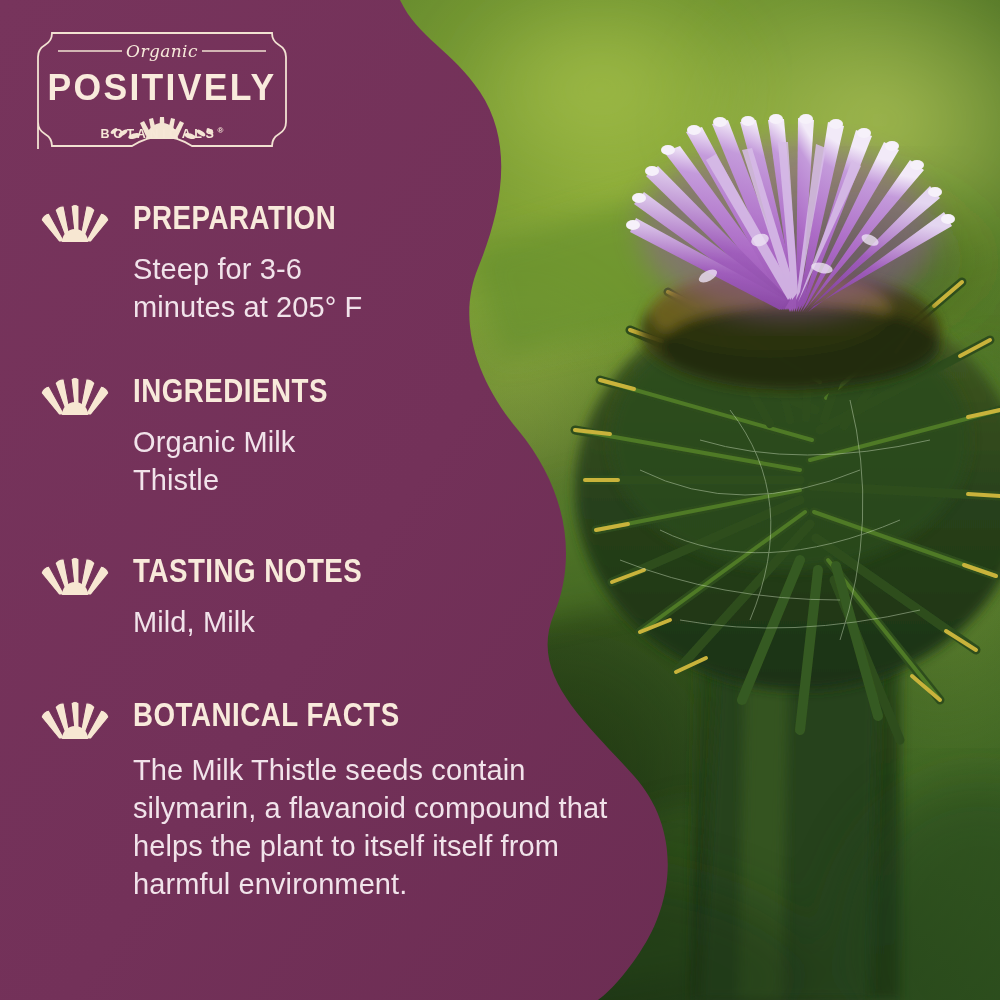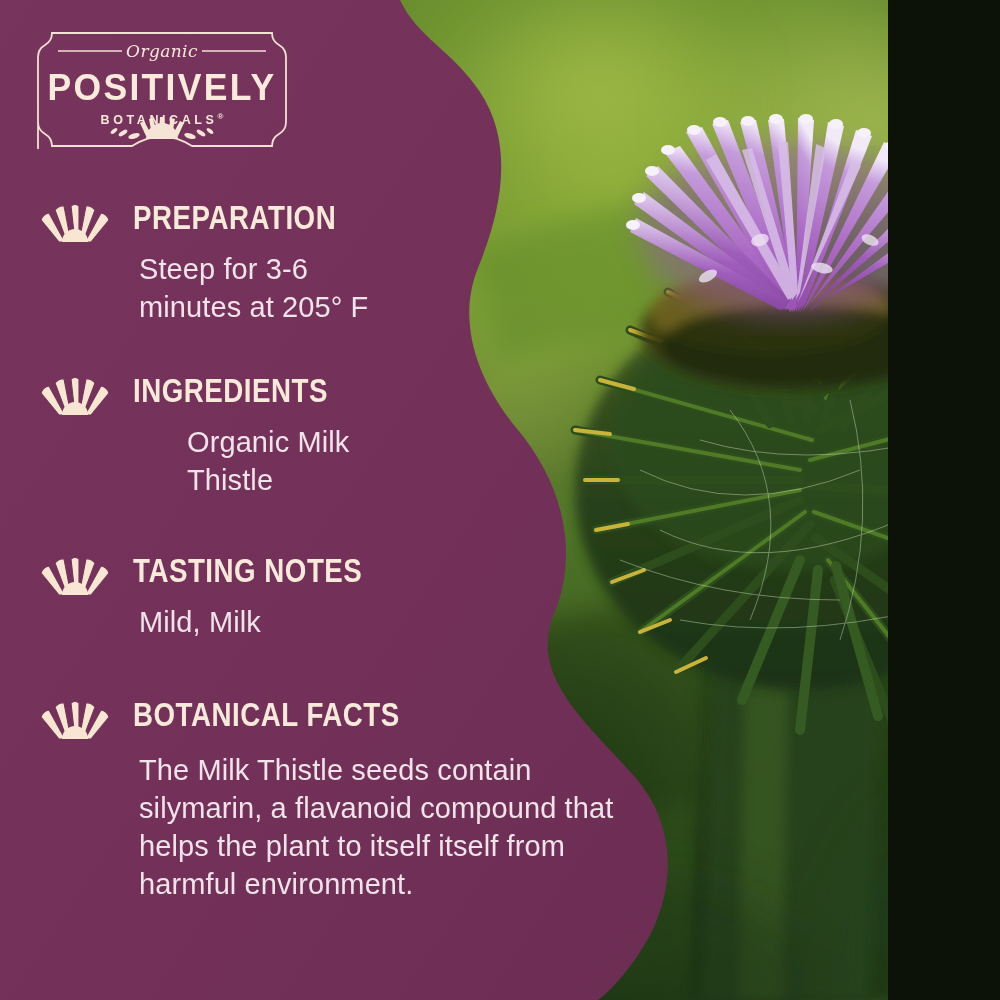--- a/index.html
+++ b/index.html
@@ -2,21 +2,21 @@
 <html><head>
 <meta charset="utf-8">
 <style>
   * { margin:0; padding:0; box-sizing:border-box; }
   html, body {
     width:1000px; height:1000px;
     font-family:"Liberation Sans", sans-serif;
     background:#0c1208; overflow:hidden;
   }
   #canvas {
-    position:relative; width:888px; height:1000px; overflow:hidden;
+    position:relative; width:1000px; height:1000px; overflow:hidden;
   }
 
   
   #photo { position:absolute; inset:0; }
   #photo svg { display:block; width:1000px; height:1000px; }
 
   
   #panel { position:absolute; inset:0; pointer-events:none; }
   #panel svg { display:block; width:1000px; height:1000px; }
 
@@ -31,39 +31,39 @@
     font-family:"DejaVu Serif", serif; font-style:italic;
     font-size:17px; color:#F7E9DA; letter-spacing:.4px;
   }
   .logo-text-main{
     position:absolute; left:0; top:40px; width:252px; text-align:center;
     font-family:"Liberation Sans", sans-serif; font-weight:bold;
     font-size:37px; color:#F9EBDC; letter-spacing:2.4px;
     transform:scaleX(.96); transform-origin:center;
   }
   .logo-text-sub{
-    position:absolute; left:0; top:85px; width:252px; text-align:center;
+    position:absolute; left:0; top:99px; width:252px; text-align:center;
     font-family:"Liberation Sans", sans-serif; font-weight:bold;
     font-size:12.5px; color:#F6E7D7; letter-spacing:3.6px;
   }
   .logo-text-sub .reg{ font-size:8px; vertical-align:super; letter-spacing:0; }
 
   
   .section { position:absolute; left:0; width:700px; }
   .sec-icon { position:absolute; left:37px; width:76px; height:42px; }
   .sec-icon svg { display:block; width:76px; height:42px; }
   .sec-head {
     position:absolute; left:133px; top:0;
     font-family:"Liberation Sans", sans-serif; font-weight:bold;
     font-size:33px; line-height:40px; color:#F8EADB;
     letter-spacing:.6px; transform:scaleX(.84); transform-origin:left center;
     white-space:nowrap;
   }
   .sec-body {
-    position:absolute; left:139px;
+    position:absolute; left:133px;
     font-family:"Liberation Sans", sans-serif; font-weight:300;
     font-size:29px; line-height:38px; color:#F1E3EA;
     letter-spacing:.1px; white-space:pre-line;
   }
 </style>
 </head>
 <body>
 
 <div id="canvas">
 
@@ -430,21 +430,21 @@
             <path d="M38 42 L34 6 Q38 3 42 6 L42 42 Z"></path>
             <path d="M30 42 L18 10 Q22 5 27 6 L34 42 Z"></path>
             <path d="M46 42 L58 10 Q54 5 49 6 L42 42 Z"></path>
             <path d="M22 42 L4 20 Q6 14 12 13 L28 42 Z"></path>
             <path d="M54 42 L72 20 Q70 14 64 13 L48 42 Z"></path>
           </g>
           <path d="M25 42 a13 13 0 0 1 26 0 Z" fill="#F7E7D2"></path>
         </svg>
       </div>
       <div class="sec-head">INGREDIENTS</div>
-      <div class="sec-body" style="top:52px;margin-left:48px;">Organic Milk
+      <div class="sec-body" style="top:52px;">Organic Milk
 Thistle</div>
     </div>
 
     <div class="section" style="top:551px;">
       <div class="sec-icon" style="top:2px;">
         <svg viewBox="0 0 76 42" xmlns="http://www.w3.org/2000/svg">
           <g fill="#F7E7D2" stroke="#74325A" stroke-width="1.1">
             <path d="M38 42 L34 6 Q38 3 42 6 L42 42 Z"></path>
             <path d="M30 42 L18 10 Q22 5 27 6 L34 42 Z"></path>
             <path d="M46 42 L58 10 Q54 5 49 6 L42 42 Z"></path>

